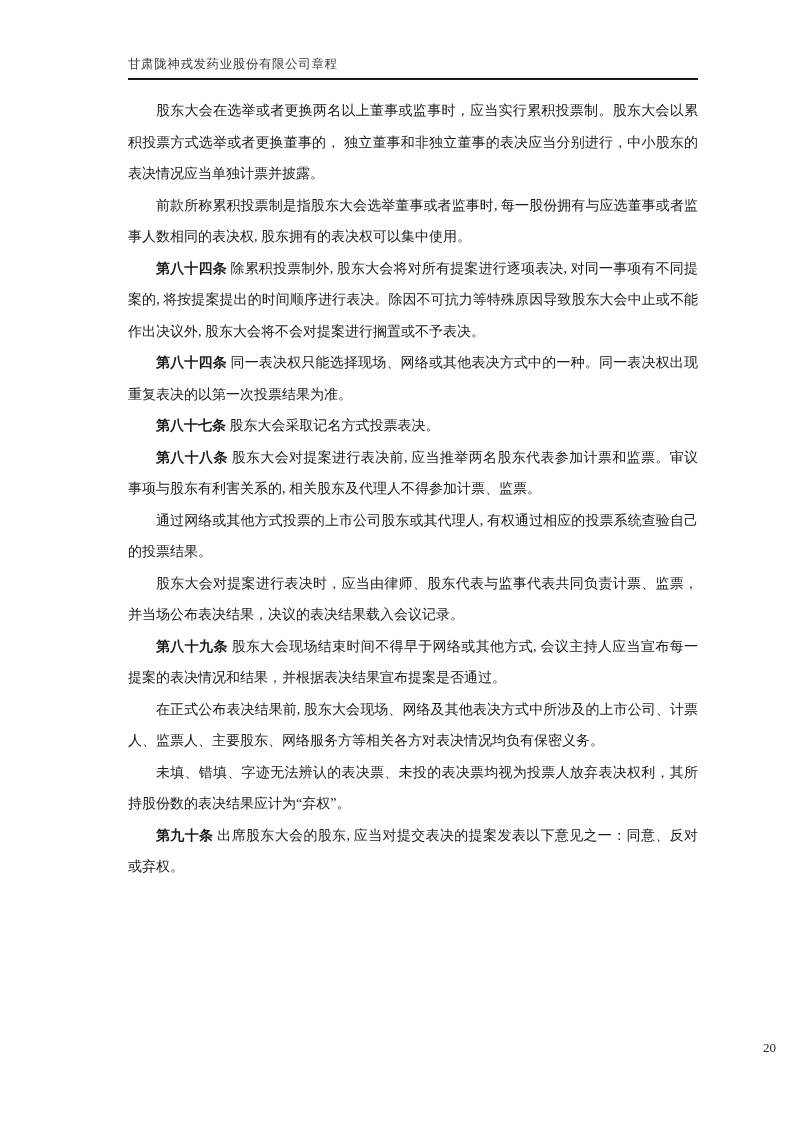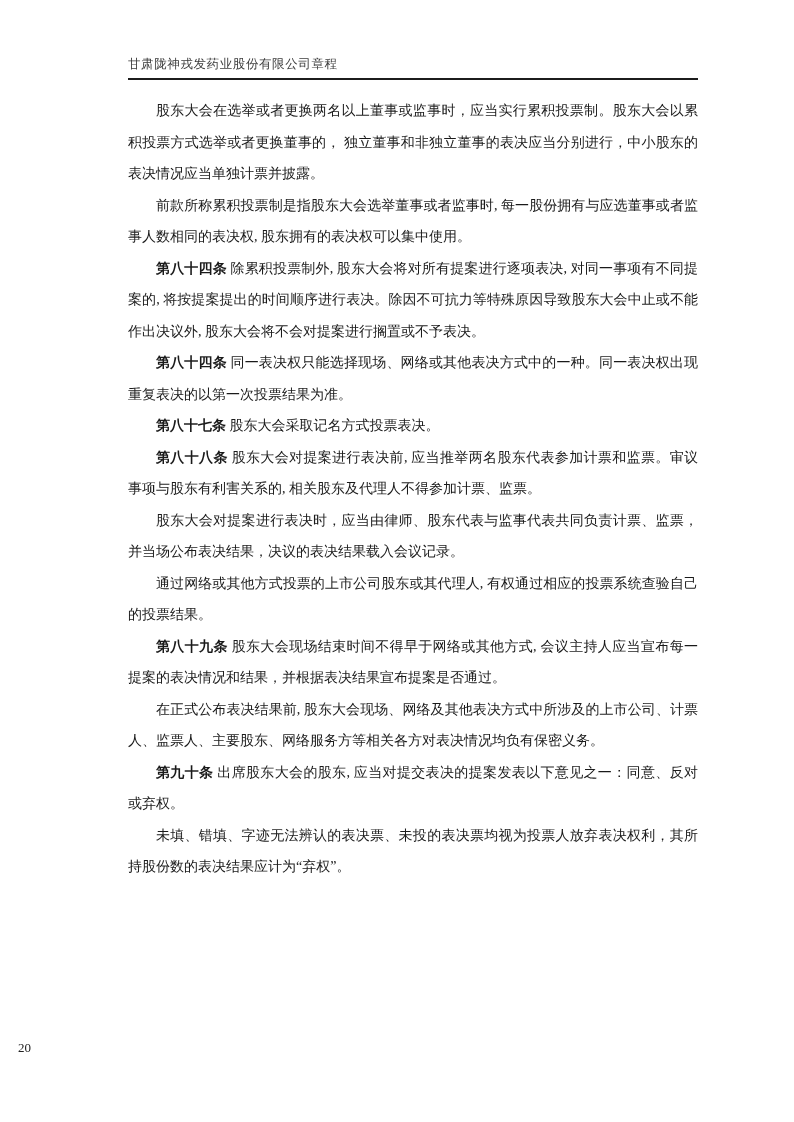--- a/index.html
+++ b/index.html
@@ -46,21 +46,21 @@
     text-indent: 2em;
   }
   .doc-body p.para b.article-no {
     font-weight: bold;
   }
   .doc-footer {
     position: absolute;
     left: 0;
     top: 1038px;
     width: 100%;
-    text-align: left;
+    text-align: right;
   }
   .doc-footer .page-number {
     font-size: 13px;
     color: #222222;
   }
 </style>
 </head>
 <body>
 
 <div class="page">
@@ -69,25 +69,25 @@
     <span class="title">甘肃陇神戎发药业股份有限公司章程</span>
   </div>
 
   <div class="doc-body">
       <p class="para">股东大会在选举或者更换两名以上董事或监事时，应当实行累积投票制。股东大会以累积投票方式选举或者更换董事的， 独立董事和非独立董事的表决应当分别进行，中小股东的表决情况应当单独计票并披露。</p>
       <p class="para">前款所称累积投票制是指股东大会选举董事或者监事时, 每一股份拥有与应选董事或者监事人数相同的表决权, 股东拥有的表决权可以集中使用。</p>
       <p class="para"><b class="article-no">第八十四条</b> 除累积投票制外, 股东大会将对所有提案进行逐项表决, 对同一事项有不同提案的, 将按提案提出的时间顺序进行表决。除因不可抗力等特殊原因导致股东大会中止或不能作出决议外, 股东大会将不会对提案进行搁置或不予表决。</p>
       <p class="para"><b class="article-no">第八十四条</b> 同一表决权只能选择现场、网络或其他表决方式中的一种。同一表决权出现重复表决的以第一次投票结果为准。</p>
       <p class="para"><b class="article-no">第八十七条</b> 股东大会采取记名方式投票表决。</p>
       <p class="para"><b class="article-no">第八十八条</b> 股东大会对提案进行表决前, 应当推举两名股东代表参加计票和监票。审议事项与股东有利害关系的, 相关股东及代理人不得参加计票、监票。</p>
+      <p class="para">通过网络或其他方式投票的上市公司股东或其代理人, 有权通过相应的投票系统查验自己的投票结果。</p>
       <p class="para">股东大会对提案进行表决时，应当由律师、股东代表与监事代表共同负责计票、监票，并当场公布表决结果，决议的表决结果载入会议记录。</p>
-      <p class="para">通过网络或其他方式投票的上市公司股东或其代理人, 有权通过相应的投票系统查验自己的投票结果。</p>
       <p class="para"><b class="article-no">第八十九条</b> 股东大会现场结束时间不得早于网络或其他方式, 会议主持人应当宣布每一提案的表决情况和结果，并根据表决结果宣布提案是否通过。</p>
       <p class="para">在正式公布表决结果前, 股东大会现场、网络及其他表决方式中所涉及的上市公司、计票人、监票人、主要股东、网络服务方等相关各方对表决情况均负有保密义务。</p>
+      <p class="para">未填、错填、字迹无法辨认的表决票、未投的表决票均视为投票人放弃表决权利，其所持股份数的表决结果应计为“弃权”。</p>
       <p class="para"><b class="article-no">第九十条</b> 出席股东大会的股东, 应当对提交表决的提案发表以下意见之一：同意、反对或弃权。</p>
-      <p class="para">未填、错填、字迹无法辨认的表决票、未投的表决票均视为投票人放弃表决权利，其所持股份数的表决结果应计为“弃权”。</p>
     </div>
 
   <div class="doc-footer">
     <span class="page-number">20</span>
   </div>
 
 </div>
 
 </body></html>

